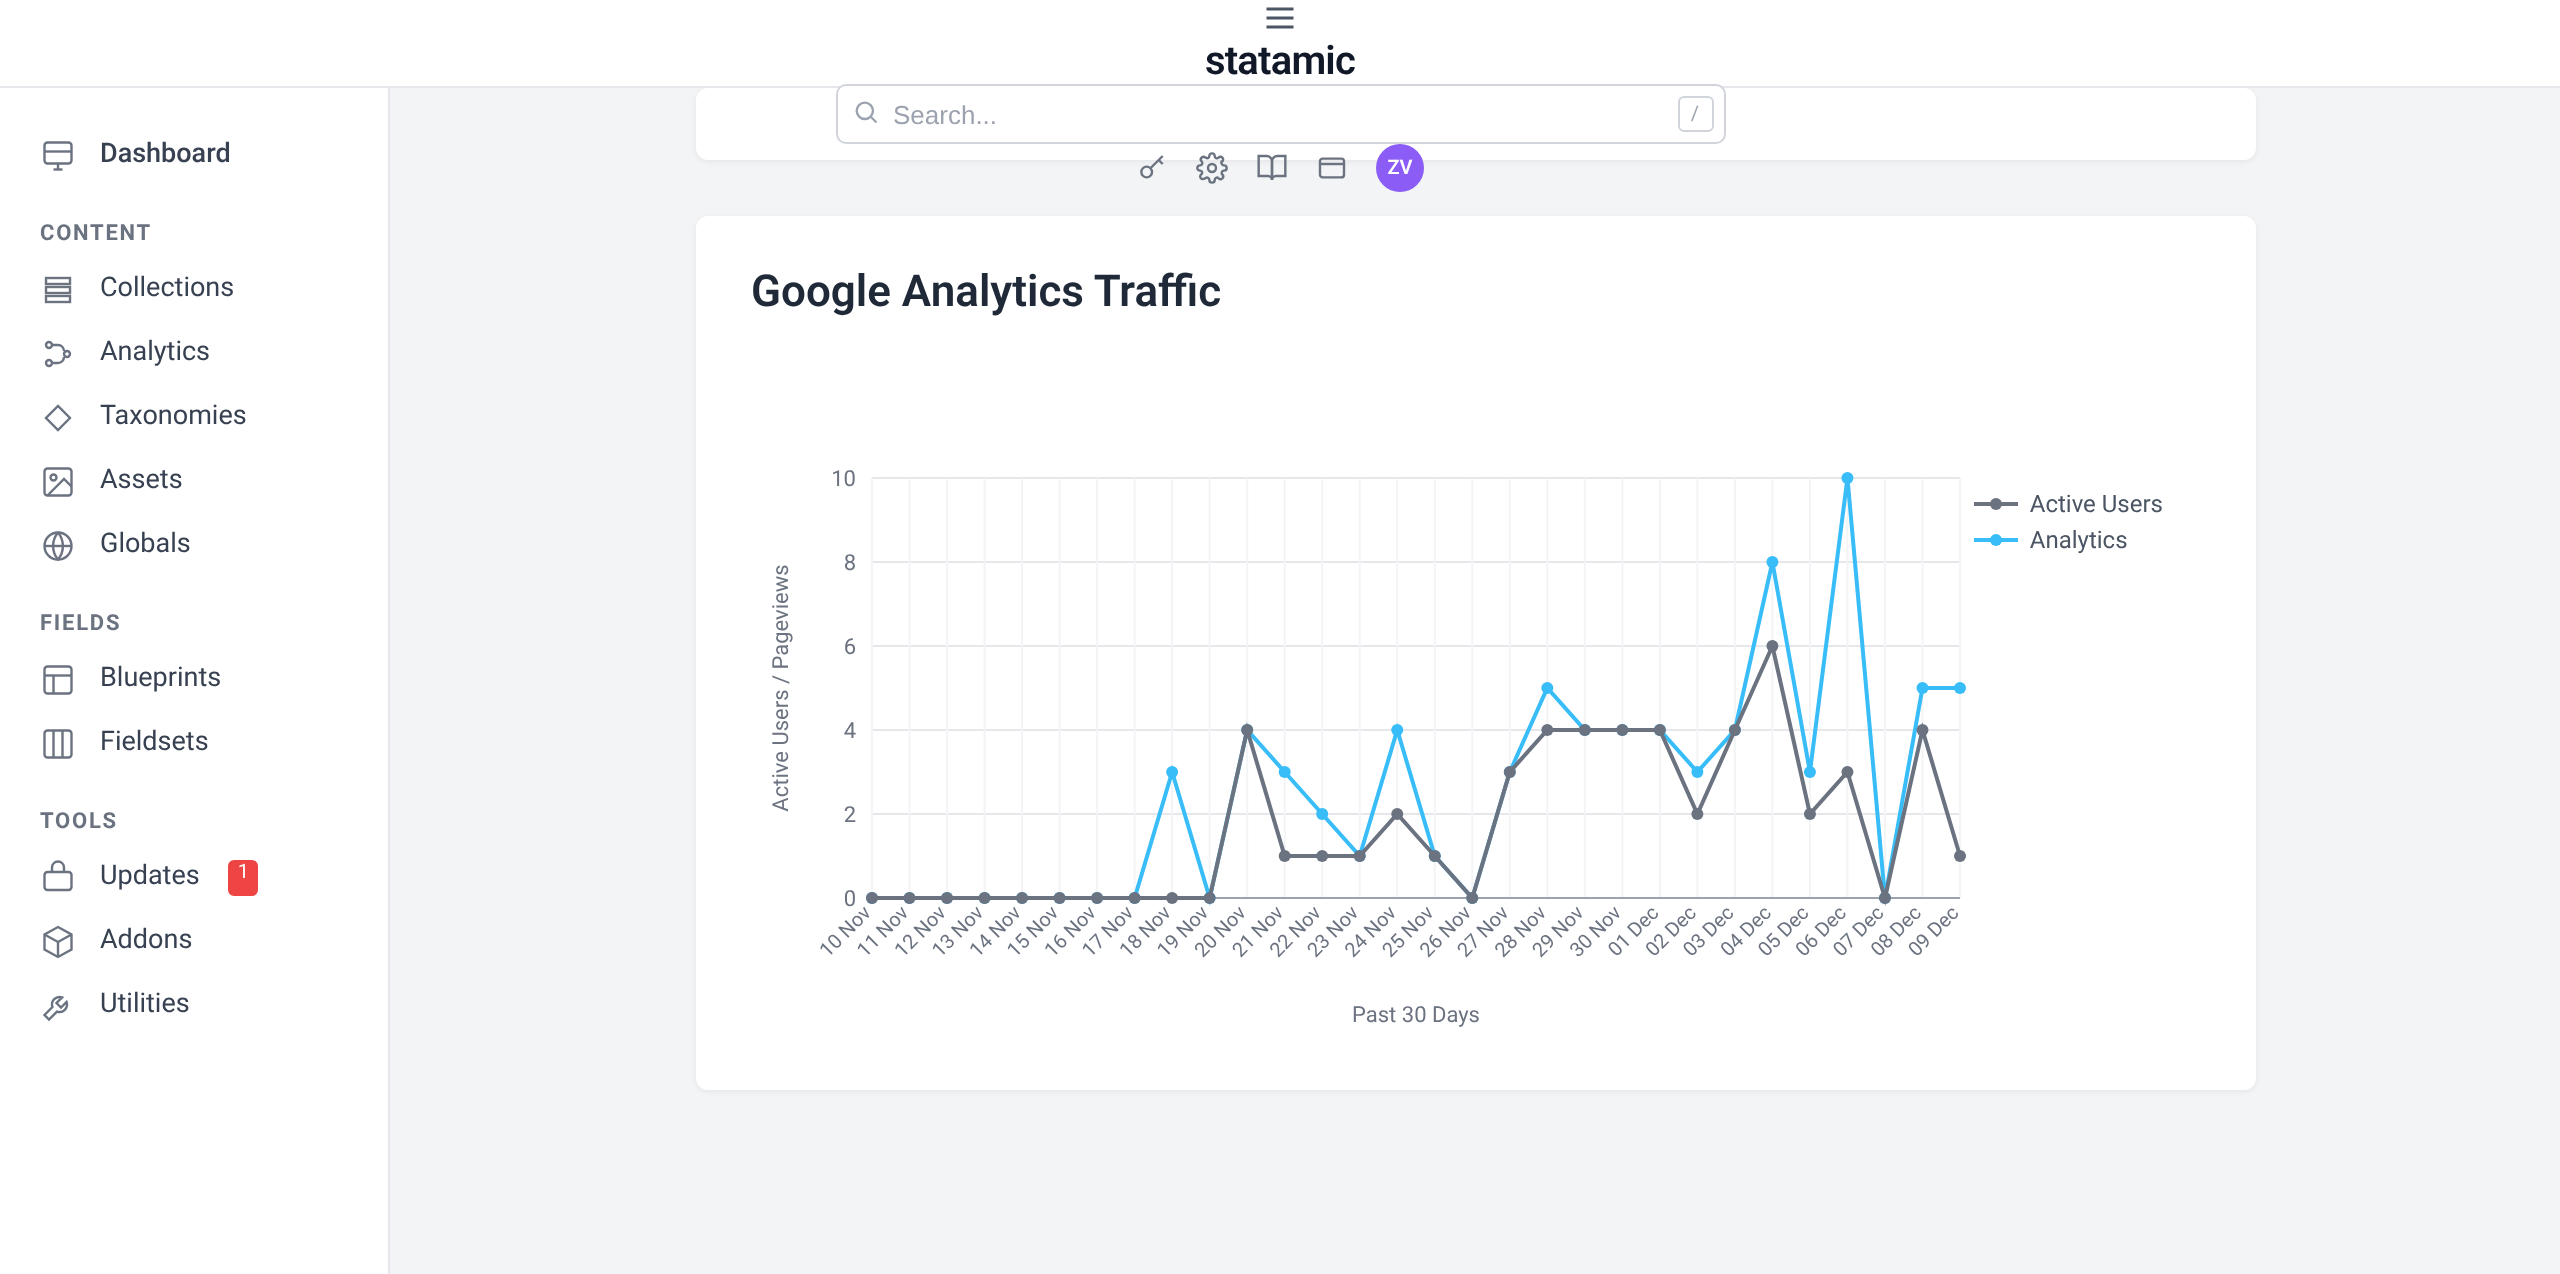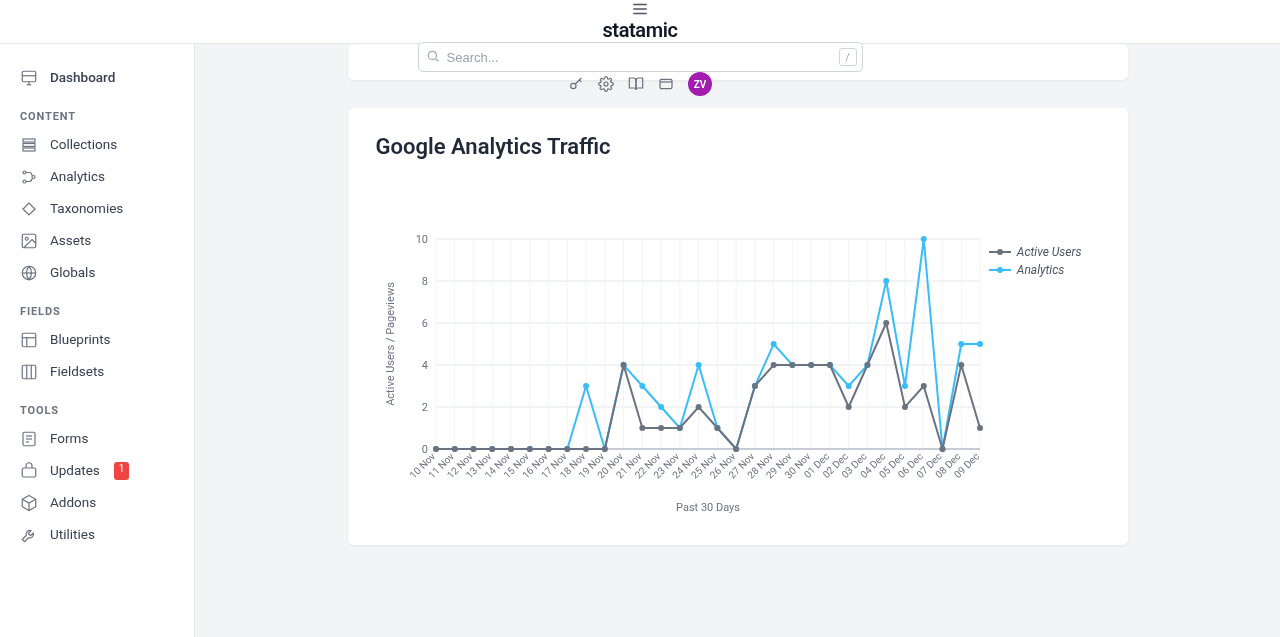--- a/index.html
+++ b/index.html
@@ -27,21 +27,21 @@
 .search-wrap { position:relative; width: 445px; }
 .search-input {
   width: 100%; height: 30px; border:1px solid #d1d5db; border-radius:5px;
   padding: 0 28px 0 28px; font-size:13px; color:#6b7280; background:#fff;
 }
 .search-input::placeholder { color:#9ca3af; }
 .search-icon { position:absolute; left:8px; top:7px; color:#9ca3af; }
 .search-slash { position:absolute; right:6px; top:6px; width:18px; height:18px; border:1px solid #d1d5db; border-radius:3px; font-size:10px; display:flex;align-items:center;justify-content:center;color:#9ca3af;}
 .topbar-right { display:flex; align-items:center; gap:14px; }
 .top-icon { color:#6b7280; cursor:pointer; display:flex; }
-.avatar { width:24px; height:24px; border-radius:50%; background:#a21caf; color:#fff; font-size:10px; font-weight:600; display:flex;align-items:center;justify-content:center;}
+.avatar { width:24px; height:24px; border-radius:50%; background:#8b5cf6; color:#fff; font-size:10px; font-weight:600; display:flex;align-items:center;justify-content:center;}
 .sidebar {
   position: fixed; top:44px; left:0; bottom:0; width:195px;
   background:#fff; border-right:1px solid #e5e7eb; padding: 18px 0;
   overflow-y:auto;
 }
 .nav-item { display:flex; gap:12px; padding: 7px 20px; color:#374151; cursor:pointer; font-size:13.5px;}
 .nav-item.active { font-weight:500; }
 .nav-icon { width:18px; height:18px; display:flex; align-items:center; justify-content:center; color:#6b7280;}
 .section-label { font-size:11px; font-weight:700; letter-spacing:0.08em; color:#6b7280; padding: 16px 20px 6px; text-transform:uppercase;}
 .badge { background:#ef4444; color:#fff; font-size:10px; padding:1px 5px; border-radius:3px; margin-left:2px;}
@@ -51,21 +51,21 @@
   max-width: 780px; margin: 0 auto 28px; padding: 26px 28px;
 }
 .card.spacer { height: 36px; padding:0; }
 .card-title { font-size:22px; font-weight:600; color:#1f2937; }
 .chart-container { position:relative; height: 360px; }
 svg.chart { width:100%; height:100%; }
 .axis-label { font-size:11px; fill:#6b7280; }
 .tick-label { font-size:11px; fill:#6b7280; }
 .x-tick-label { font-size:10px; fill:#6b7280; }
 .legend { position:absolute; top:86px; right:18px; font-size:12px; color:#4b5563;}
-.legend-row { display:flex; align-items:center; gap:6px; margin-bottom:4px;font-style:italic;}
+.legend-row { display:flex; align-items:center; gap:6px; margin-bottom:4px;}
 .legend-swatch { width:22px; height:2px; position:relative;}
 .legend-swatch::after { content:''; position:absolute; left:50%; top:50%; transform:translate(-50%,-50%); width:6px;height:6px;border-radius:50%; background:inherit;}
 </style>
 </head>
 <body>
 
 <div class="topbar">
   <div class="hamburger">
     <svg width="18" height="18" viewBox="0 0 24 24" fill="none" stroke="currentColor" stroke-width="2">
         <line x1="3" y1="6" x2="21" y2="6"></line>
@@ -197,31 +197,20 @@
         <svg width="18" height="18" viewBox="0 0 24 24" fill="none" stroke="currentColor" stroke-width="1.6">
           <rect x="3" y="3" width="18" height="18" rx="2"></rect>
           <line x1="9" y1="3" x2="9" y2="21"></line>
           <line x1="15" y1="3" x2="15" y2="21"></line>
         </svg>
       </span>
       <span>Fieldsets</span>
     </div>
 
   <div class="section-label">TOOLS</div>
-  <div class="nav-item">
-      <span class="nav-icon">
-        <svg width="18" height="18" viewBox="0 0 24 24" fill="none" stroke="currentColor" stroke-width="1.6">
-          <rect x="4" y="3" width="16" height="18" rx="2"></rect>
-          <line x1="8" y1="8" x2="16" y2="8"></line>
-          <line x1="8" y1="12" x2="16" y2="12"></line>
-          <line x1="8" y1="16" x2="12" y2="16"></line>
-        </svg>
-      </span>
-      <span>Forms</span>
-    </div>
   <div class="nav-item">
       <span class="nav-icon">
         <svg width="18" height="18" viewBox="0 0 24 24" fill="none" stroke="currentColor" stroke-width="1.6">
           <rect x="3" y="8" width="18" height="12" rx="2"></rect>
           <path d="M8 8V5a4 4 0 0 1 8 0v3"></path>
         </svg>
       </span>
       <span>Updates</span>
       <span class="badge">1</span>
     </div>

